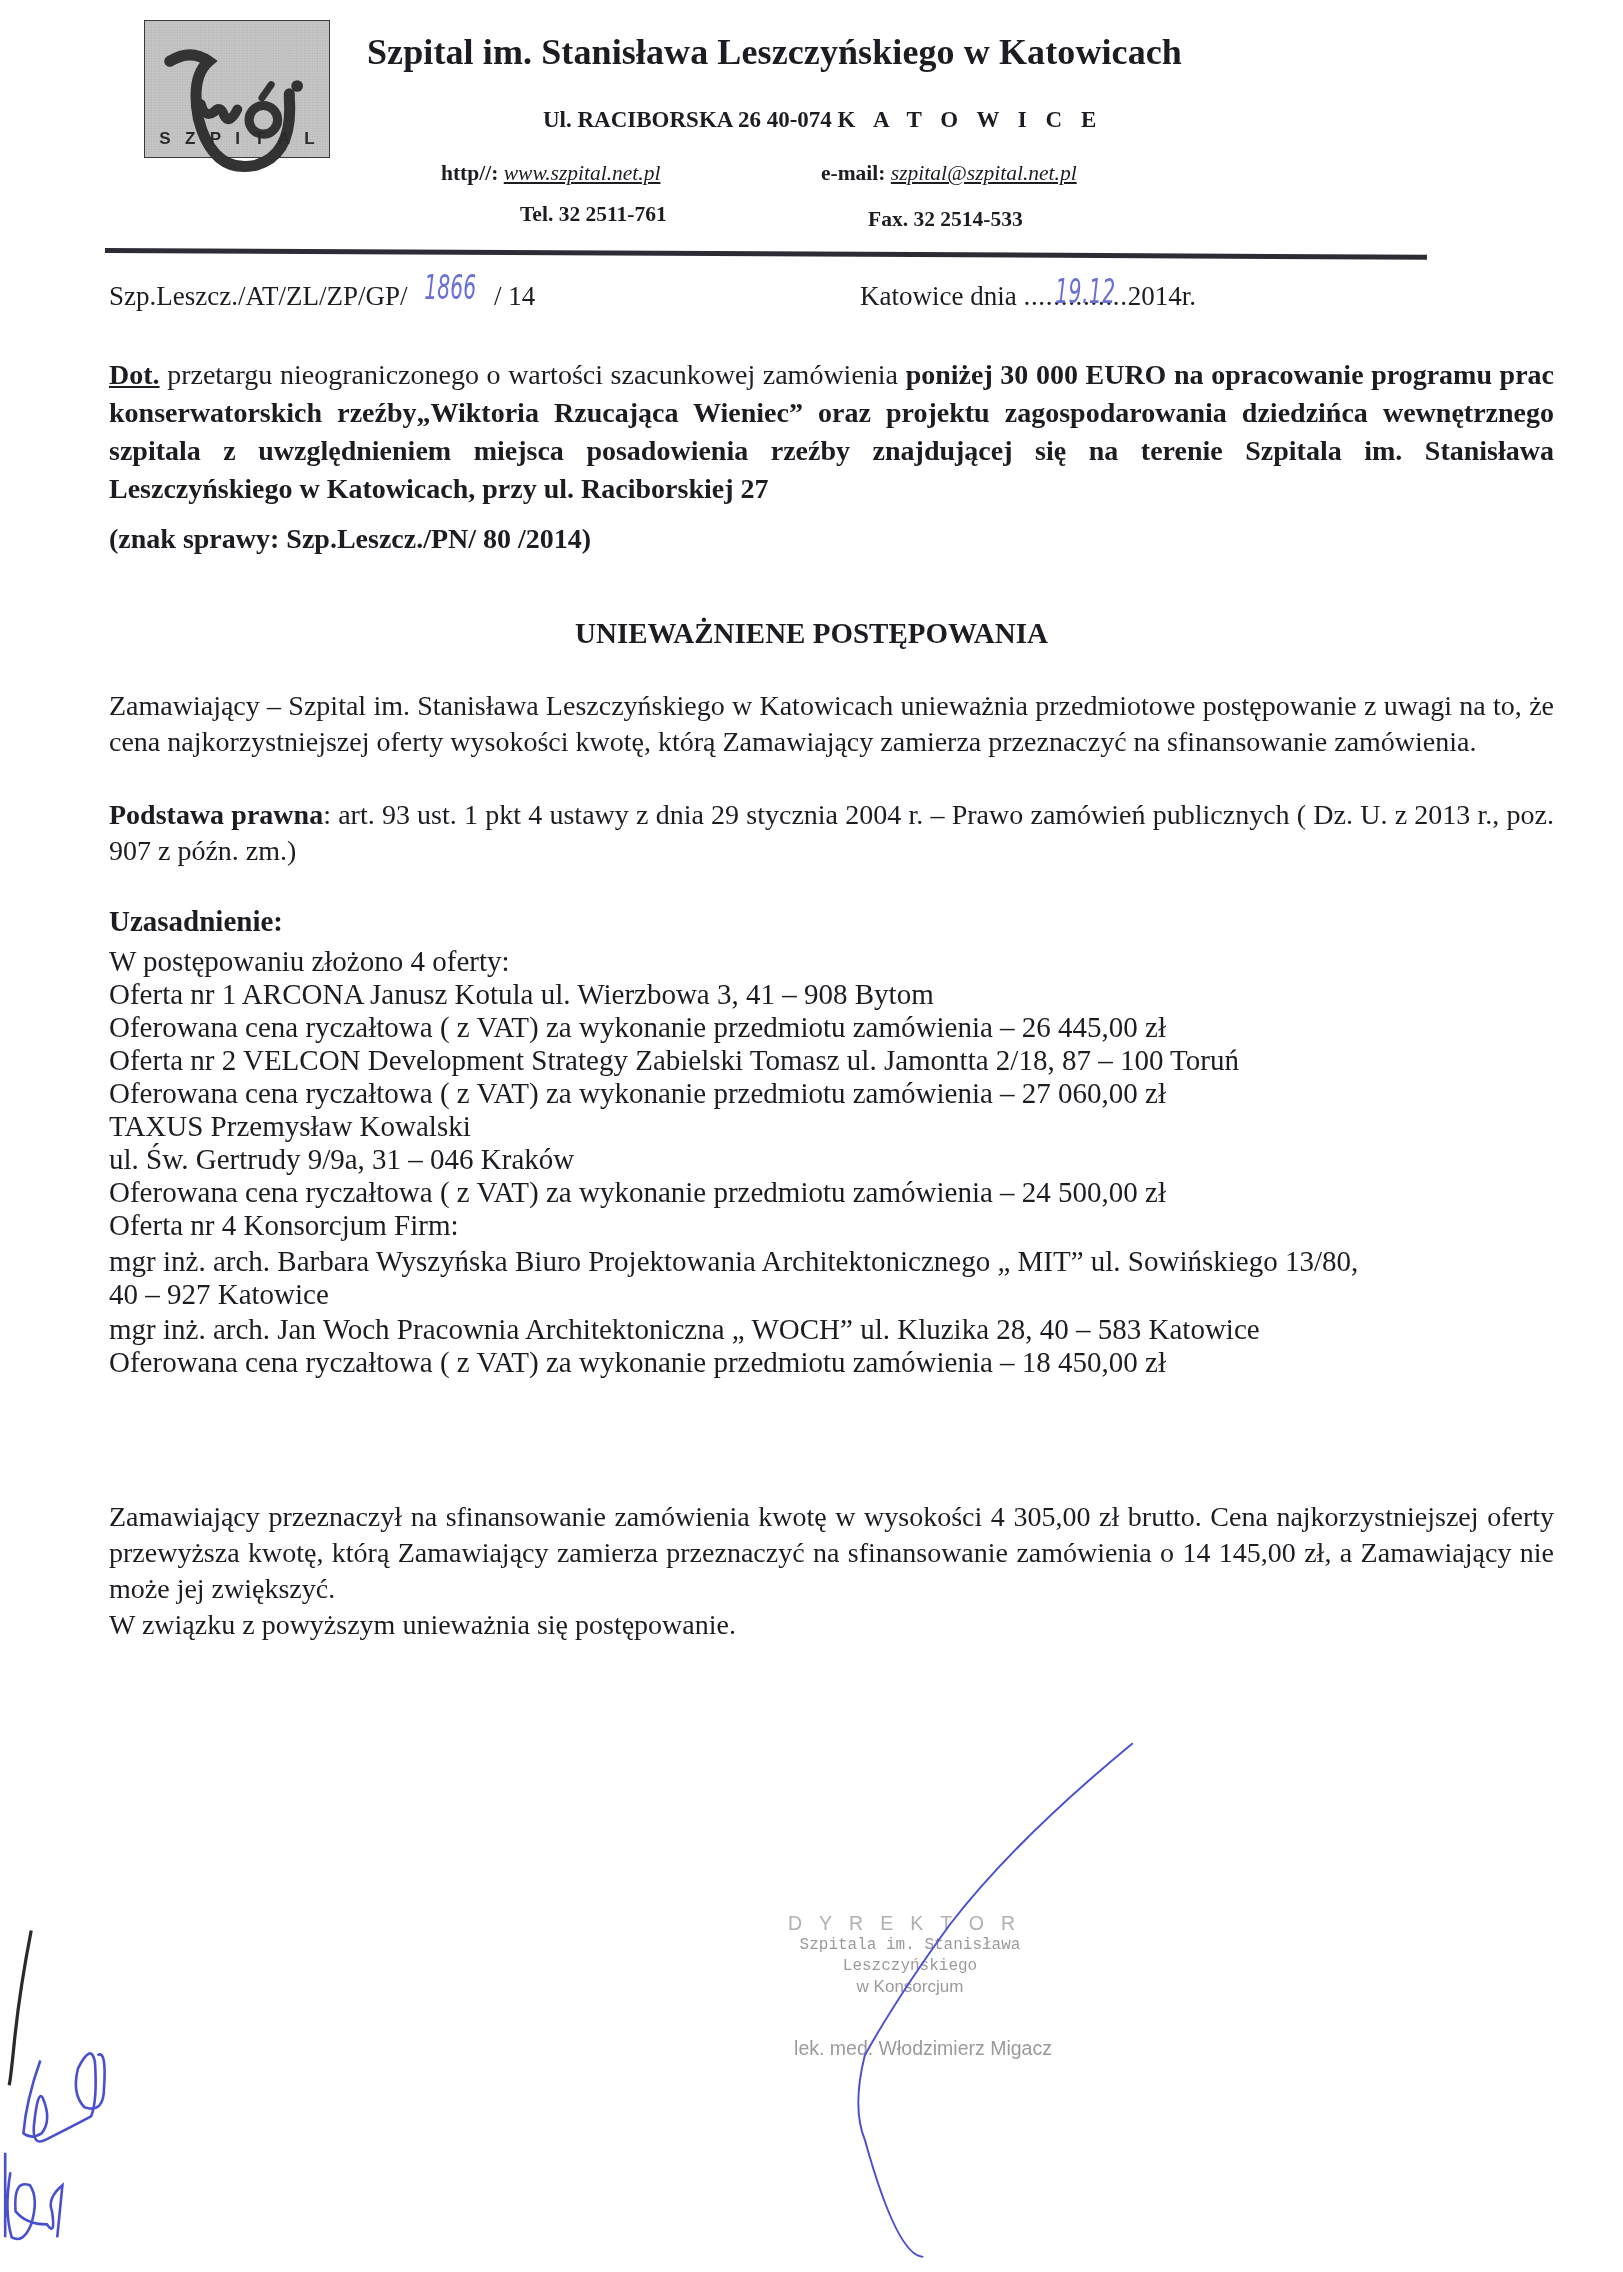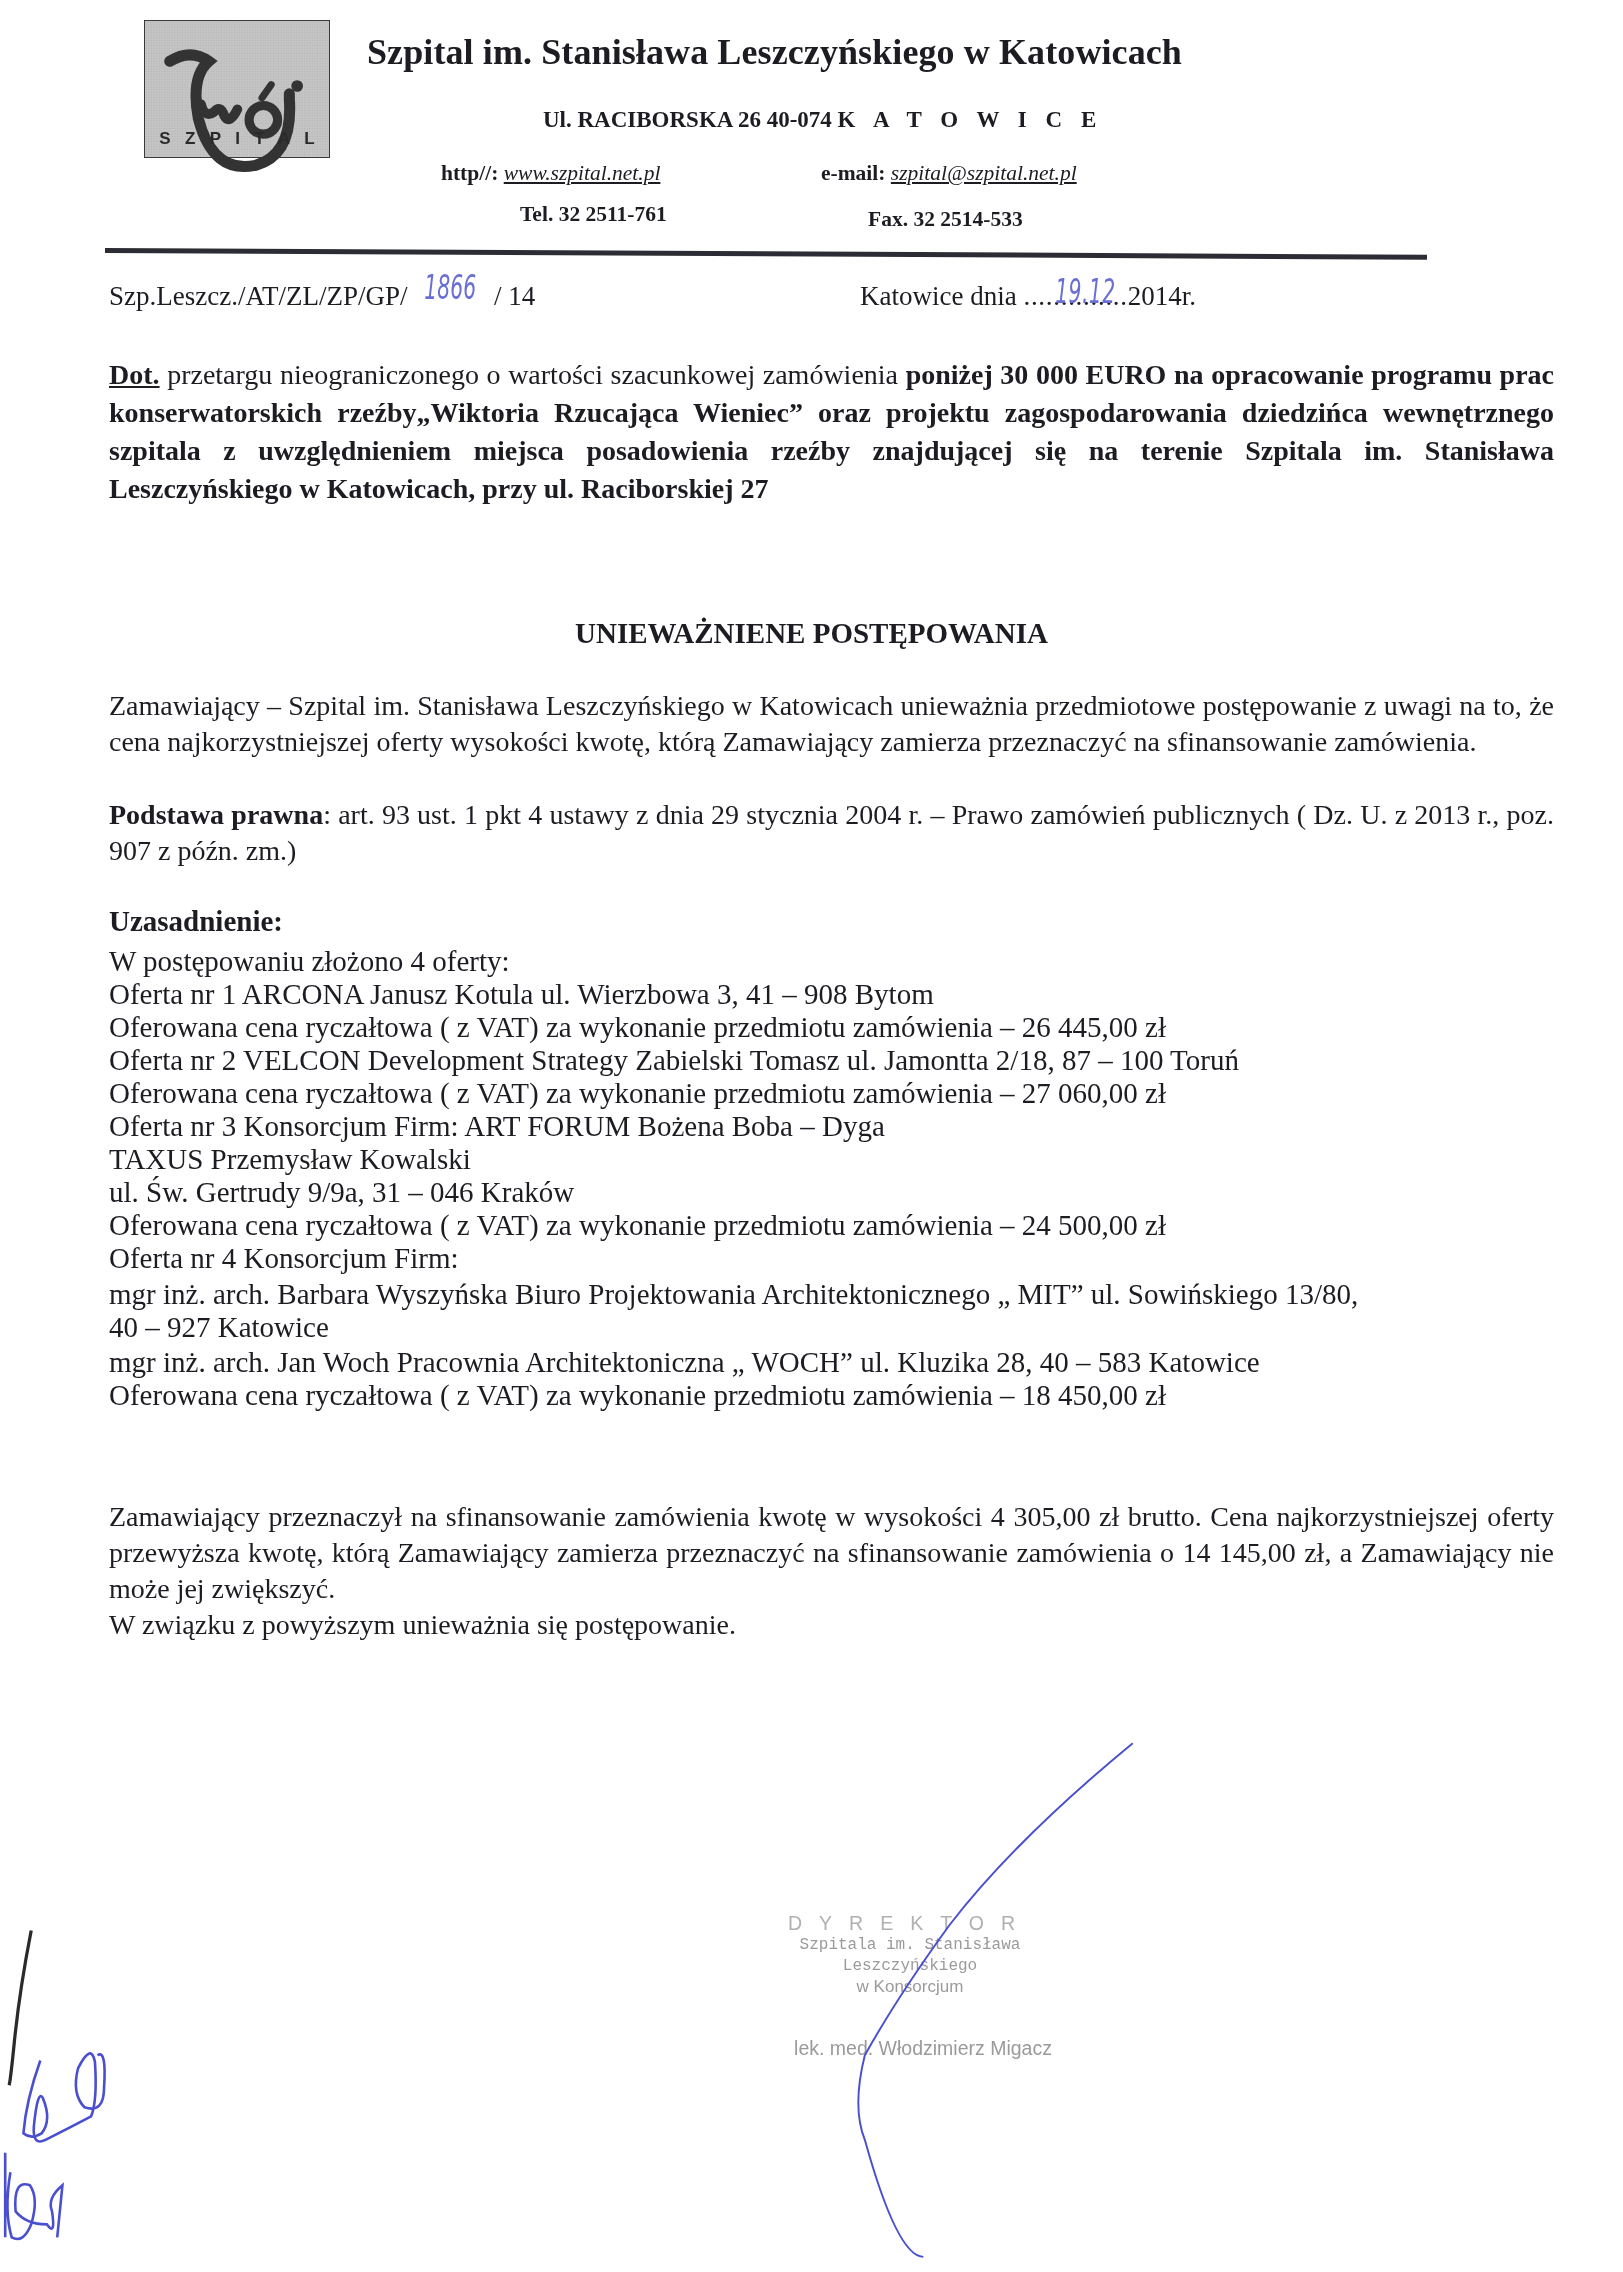--- a/index.html
+++ b/index.html
@@ -126,39 +126,39 @@
 <div class="abs ref">
   <span>Szp.Leszcz./AT/ZL/ZP/GP/</span><span class="hand">1866</span><span>/ 14</span>
 </div>
 
 <div class="abs date">
   <span>Katowice dnia </span><span class="dots" style="position:relative;"><span>..............</span><span class="hand" style="position:absolute;left:11.7px;top:-3.9px;">19.12</span></span><span>2014r.</span>
 </div>
 
 <div class="para subject">
   <span class="bold u">Dot.</span><span> przetargu nieograniczonego o wartości szacunkowej zamówienia </span><span class="bold">poniżej 30 000 EURO na opracowanie programu prac konserwatorskich rzeźby„Wiktoria Rzucająca Wieniec” oraz projektu zagospodarowania dziedzińca wewnętrznego szpitala z uwzględnieniem miejsca posadowienia rzeźby znajdującej się na terenie Szpitala im. Stanisława Leszczyńskiego w Katowicach, przy ul. Raciborskiej 27</span>
+  <span class="bold line" style="margin-top:11.7px;">(znak sprawy: Szp.Leszcz./PN/ 80 /2014)</span>
 </div>
 
 <div class="title">UNIEWAŻNIENE POSTĘPOWANIA</div>
 
 <div class="para intro">Zamawiający – Szpital im. Stanisława Leszczyńskiego w Katowicach unieważnia przedmiotowe postępowanie z uwagi na to, że cena najkorzystniejszej oferty wysokości kwotę, którą Zamawiający zamierza przeznaczyć na sfinansowanie zamówienia.</div>
 
 <div class="para legal">
   <span class="bold">Podstawa prawna</span><span>: art. 93 ust. 1 pkt 4 ustawy z dnia 29 stycznia 2004 r. – Prawo zamówień publicznych ( Dz. U. z 2013 r., poz. 907 z późn. zm.)</span>
 </div>
 
 <div class="list uzas bold">Uzasadnienie:</div>
 
 <div class="list offers">
   <span class="line">W postępowaniu złożono 4 oferty:</span>
   <span class="line">Oferta nr 1 ARCONA Janusz Kotula ul. Wierzbowa 3, 41 – 908 Bytom</span>
   <span class="line">Oferowana cena ryczałtowa ( z VAT) za wykonanie przedmiotu zamówienia – 26 445,00 zł</span>
   <span class="line">Oferta nr 2 VELCON Development Strategy Zabielski Tomasz ul. Jamontta 2/18, 87 – 100 Toruń</span>
   <span class="line">Oferowana cena ryczałtowa ( z VAT) za wykonanie przedmiotu zamówienia – 27 060,00 zł</span>
-  <span class="line">Oferta nr 3 Konsorcjum Firm: ART FORUM Bożena Boba – Dyga</span>
   <span class="line">TAXUS Przemysław Kowalski</span>
   <span class="line">ul. Św. Gertrudy 9/9a, 31 – 046 Kraków</span>
   <span class="line">Oferowana cena ryczałtowa ( z VAT) za wykonanie przedmiotu zamówienia – 24 500,00 zł</span>
   <span class="line">Oferta nr 4 Konsorcjum Firm:</span>
   <span class="line" style="margin-top:2.6px;">mgr inż. arch. Barbara Wyszyńska Biuro Projektowania Architektonicznego „ MIT” ul. Sowińskiego 13/80,</span>
   <span class="line">40 – 927 Katowice</span>
   <span class="line" style="margin-top:2.6px;">mgr inż. arch. Jan Woch Pracownia Architektoniczna „ WOCH” ul. Kluzika 28, 40 – 583 Katowice</span>
   <span class="line">Oferowana cena ryczałtowa ( z VAT) za wykonanie przedmiotu zamówienia – 18 450,00 zł</span>
 </div>
 

